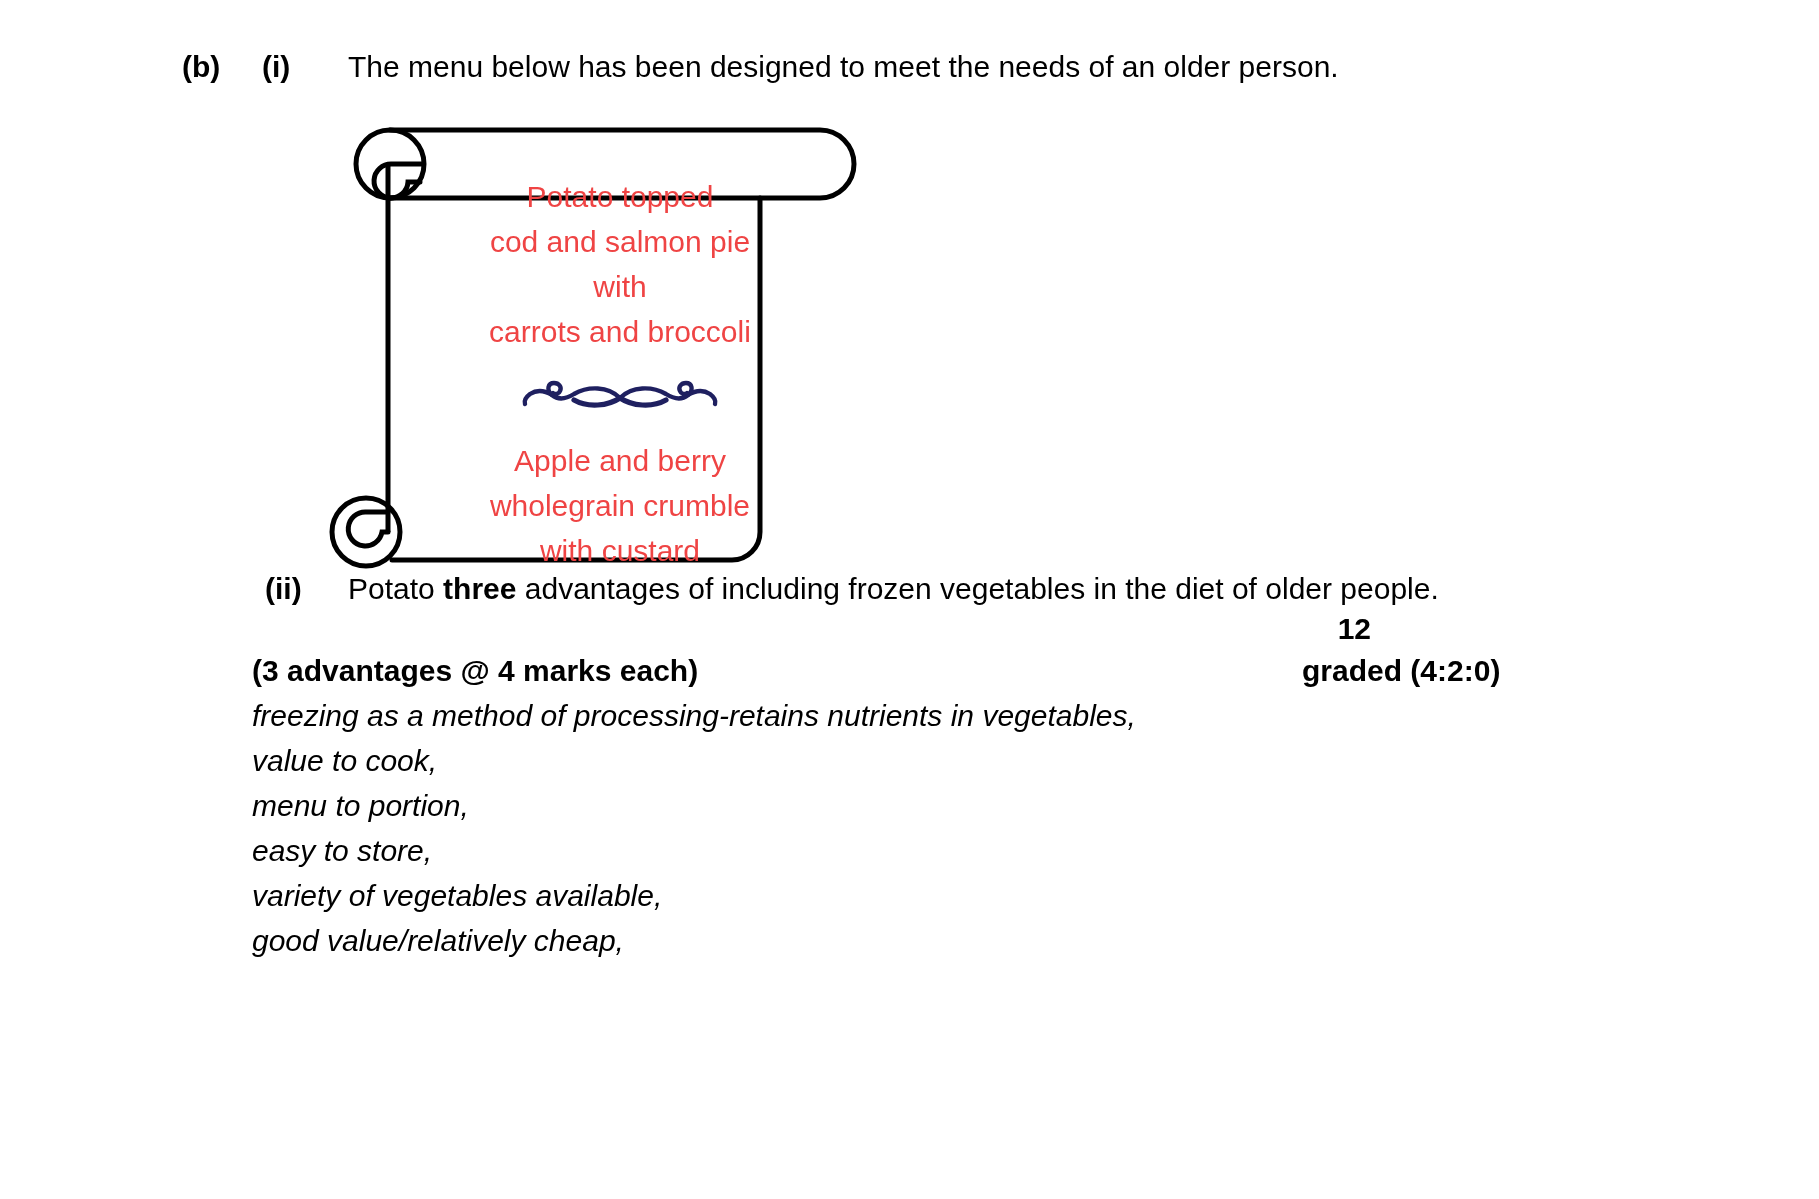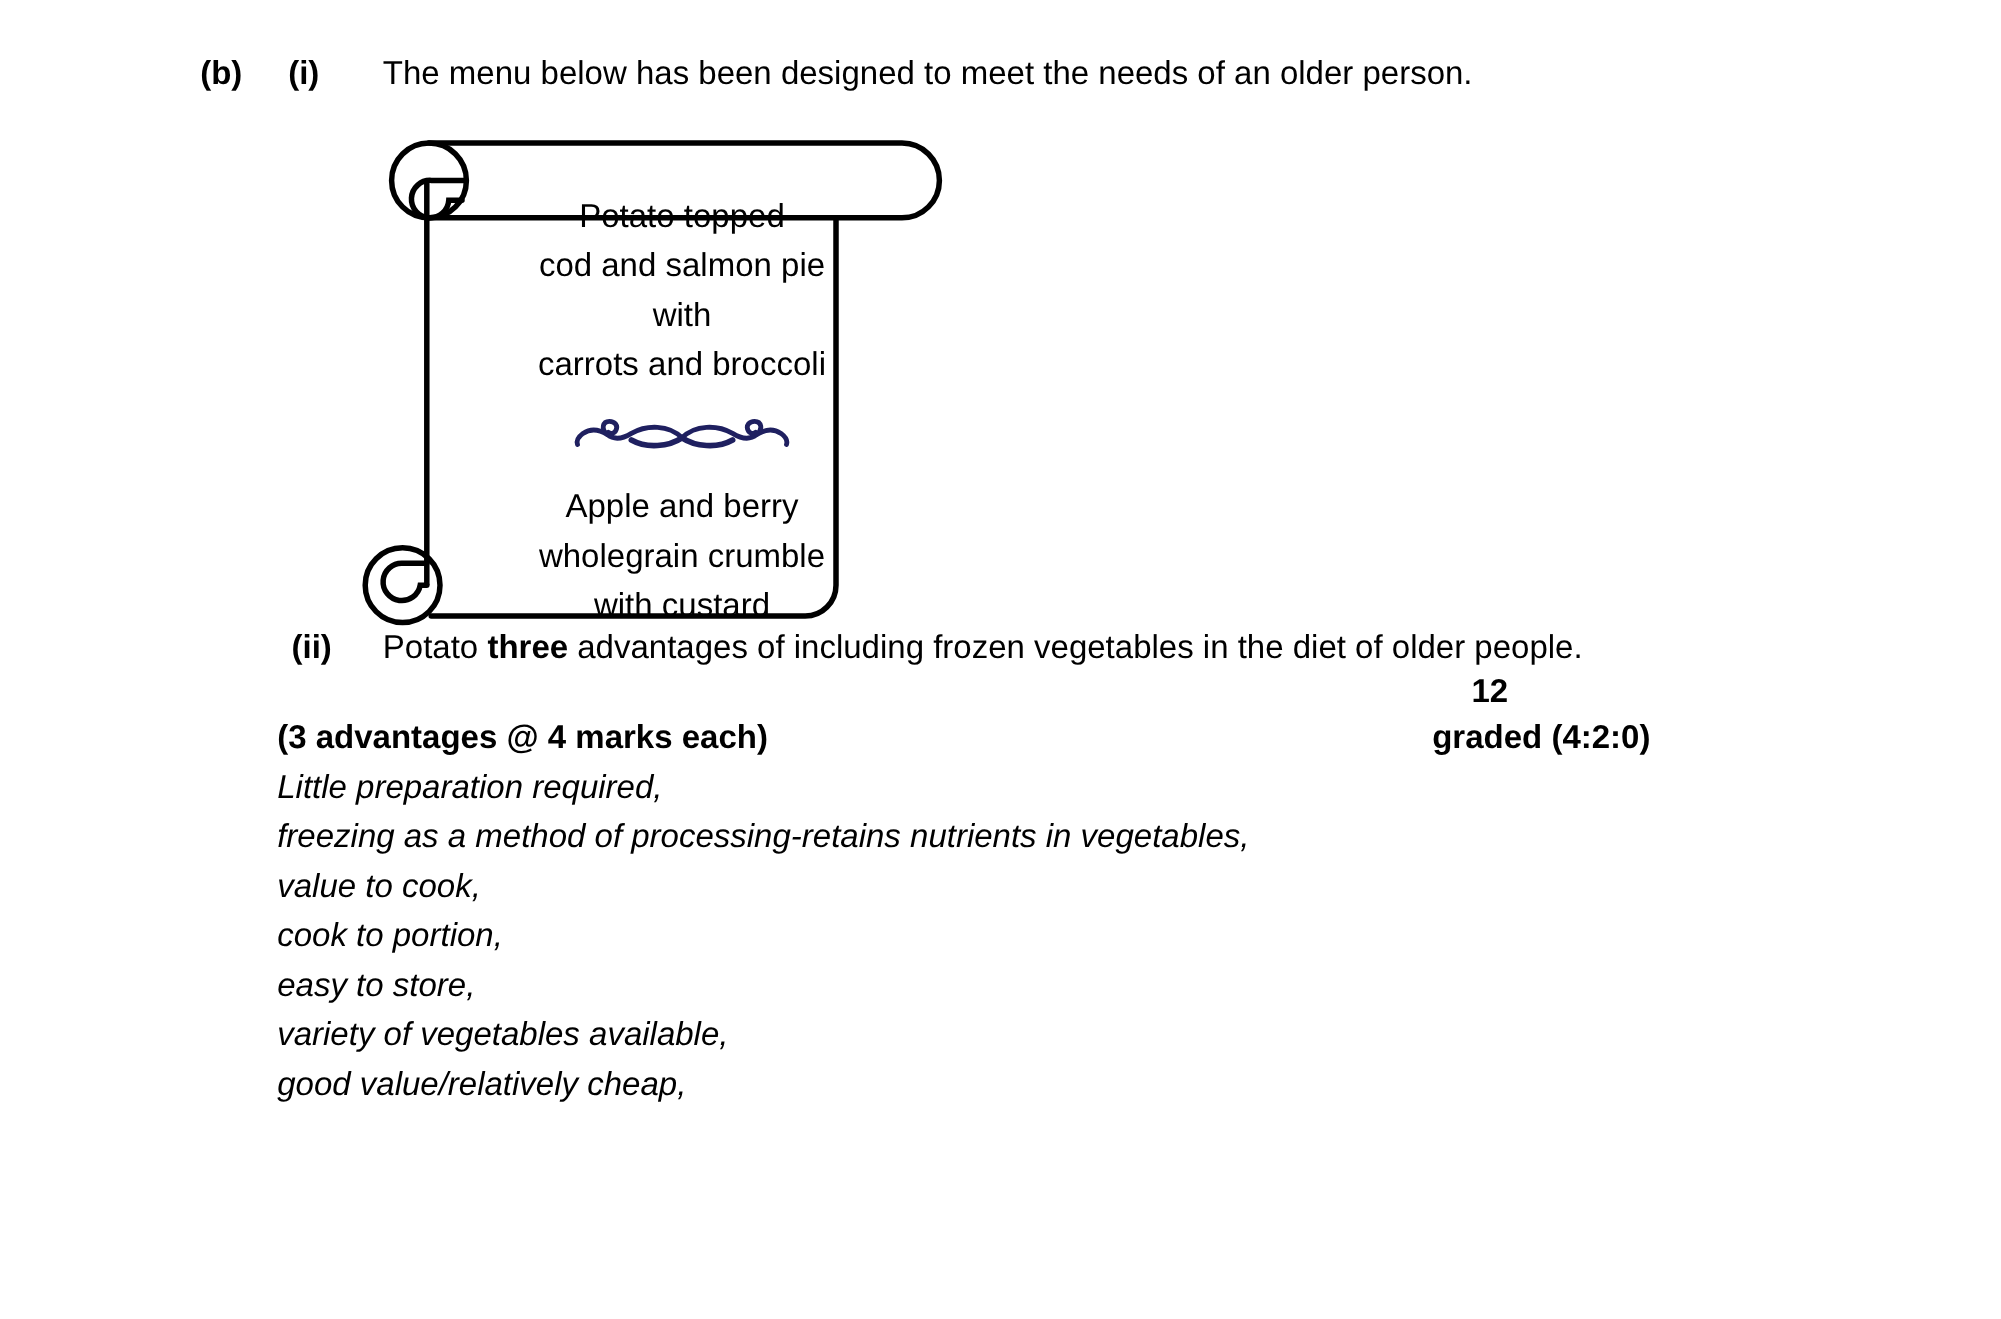--- a/index.html
+++ b/index.html
@@ -69,21 +69,21 @@
     overflow: visible;
   }
   .menu-text {
     position: absolute;
     left: 70px;
     top: 62px;
     width: 440px;
     text-align: center;
     font-size: 30px;
     line-height: 45px;
-    color: #000000;
+    color: #ef4444;
   }
   .menu-line { display: block; white-space: nowrap; }
   .flourish {
     display: block;
     margin: 24px auto 22px auto;
     width: 200px;
     height: 38px;
   }
 
   
@@ -205,23 +205,22 @@
   <span class="q2-text"><span>Potato </span><b>three</b><span> advantages of including frozen vegetables in the diet of older people.</span></span>
 
   <span class="marks">12</span>
 
   <div class="answer-block">
     <div class="answer-head">
       <span>(3 advantages @ 4 marks each)</span>
       <span class="grading">graded (4:2:0)</span>
     </div>
     <ul class="answer-list">
-      <li>Little preparation required,</li>
       <li>freezing as a method of processing-retains nutrients in vegetables,</li>
       <li>value to cook,</li>
-      <li>cook to portion,</li>
+      <li>menu to portion,</li>
       <li>easy to store,</li>
       <li>variety of vegetables available,</li>
       <li>good value/relatively cheap,</li>
     </ul>
   </div>
 
 </div>
 
 </body></html>

